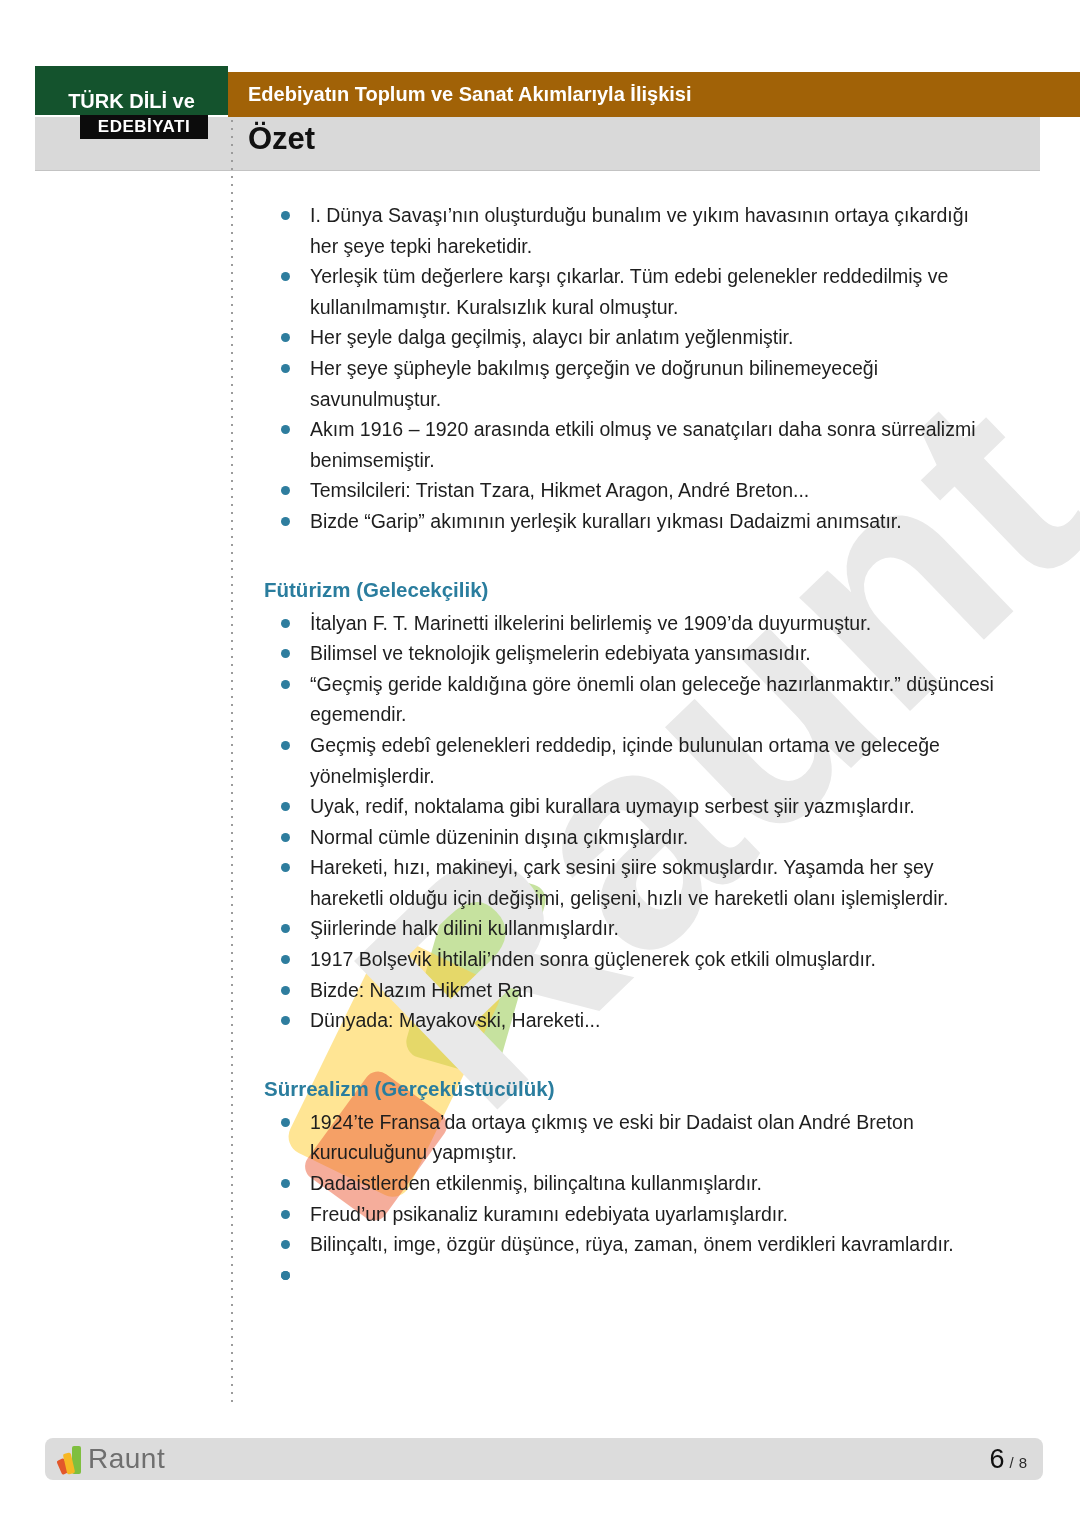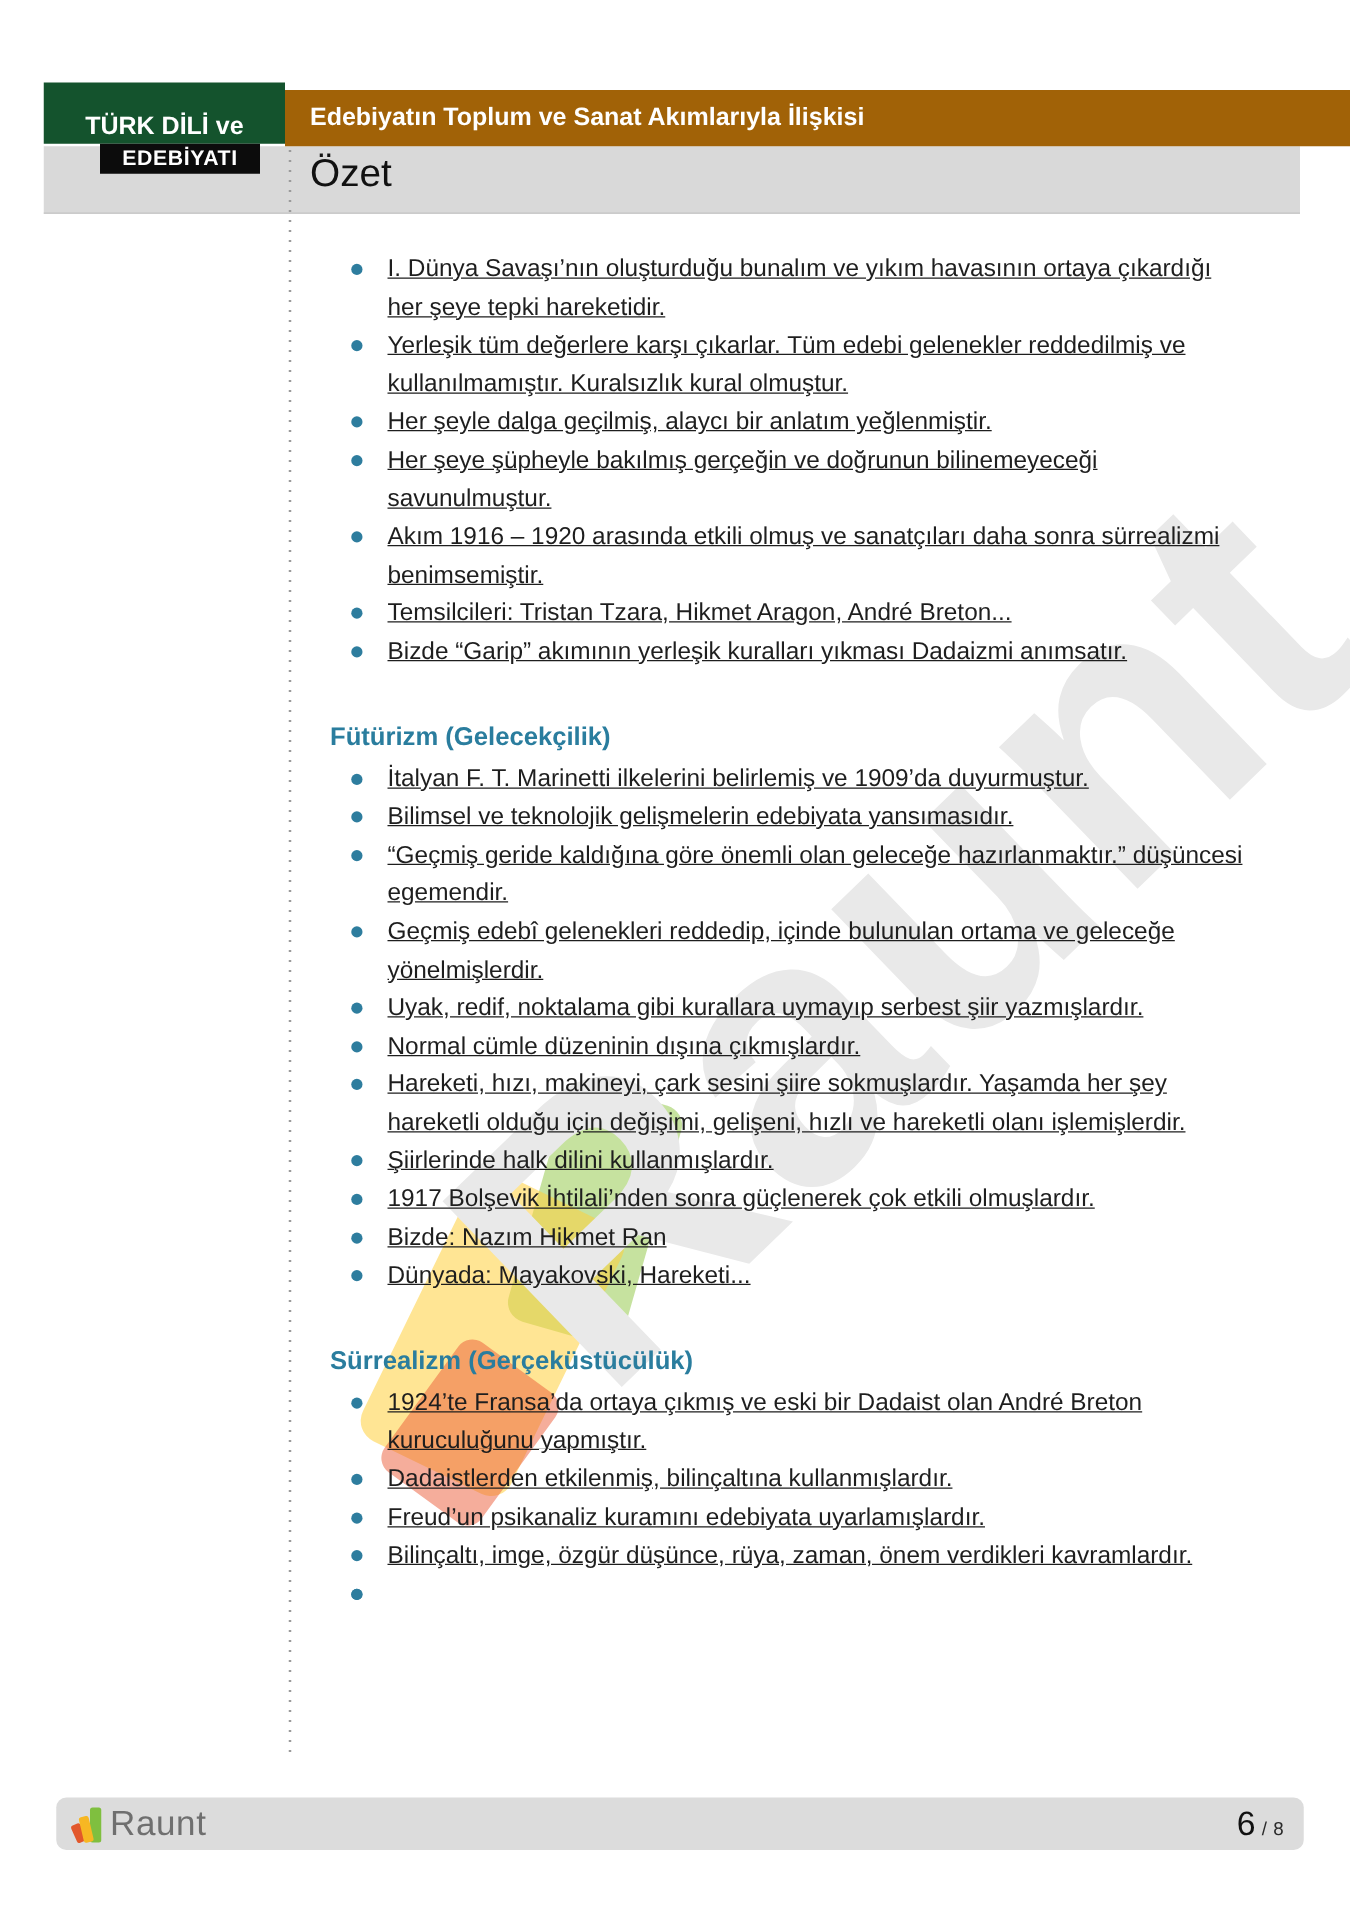--- a/index.html
+++ b/index.html
@@ -39,38 +39,38 @@
     box-sizing:border-box; z-index:3;
   }
   .black-box2 {
     position:absolute; left:80px; top:115px; width:128px; height:24px;
     background:#0c0c0c; color:#ffffff; font-weight:bold; font-size:17px;
     display:flex; align-items:center; justify-content:center;
     letter-spacing:0.5px; z-index:3;
   }
   .ozet {
     position:absolute; left:248px; top:121px;
-    font-size:31px; font-weight:normal; color:#111111; z-index:2;
+    font-size:31px; font-weight:bold; color:#111111; z-index:2;
   }
   .dotline {
     position:absolute; left:231px; top:120px; width:2px; height:1287px;
     background-image:repeating-linear-gradient(to bottom,#9b9b9b 0 2px, transparent 2px 8px);
     z-index:2;
   }
 
   
   .content {
     position:absolute; left:248px; top:200px; width:800px; z-index:2;
     color:#1e1e1e; font-size:19.5px; line-height:30.6px;
   }
   .sec-heading {
     font-size:20.5px; font-weight:bold; color:#2A7D9E;
     margin:38px 0 3px 16px; line-height:30px;
   }
-  ul.bullets { margin:0; padding:0; list-style:none;text-decoration:underline; }
+  ul.bullets { margin:0; padding:0; list-style:none; }
   ul.bullets li { position:relative; padding-left:62px; }
   .dot {
     position:absolute; left:33px; top:11px; width:9px; height:9px;
     border-radius:50%; background:#2E7D9E;
   }
   .btxt { white-space:pre-line; }
 
   
   .footer-band {
     position:absolute; left:45px; top:1438px; width:998px; height:42px;

